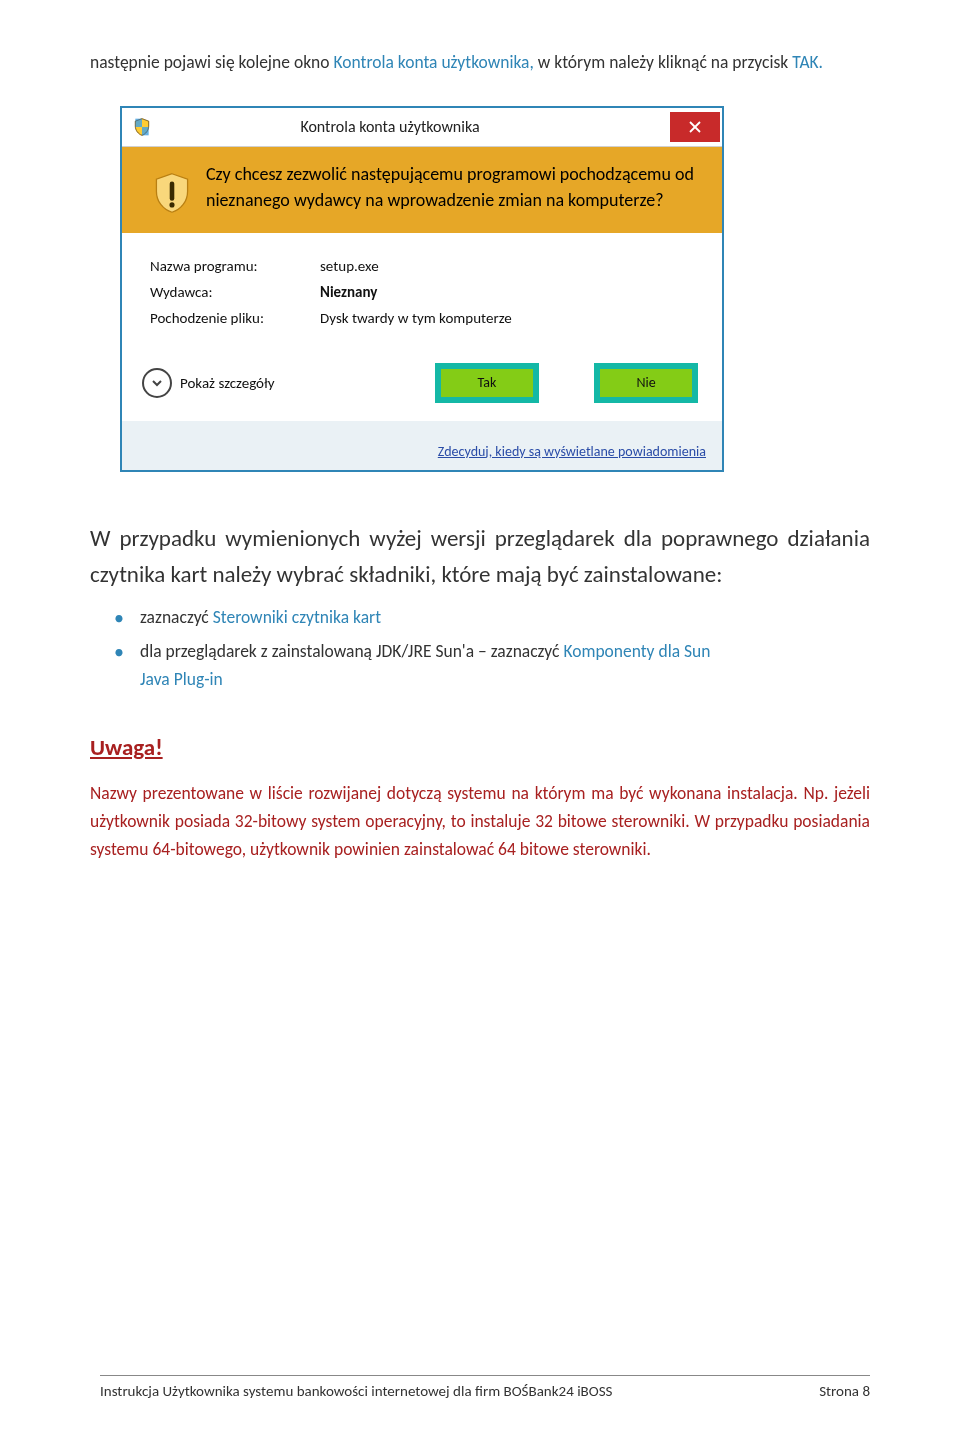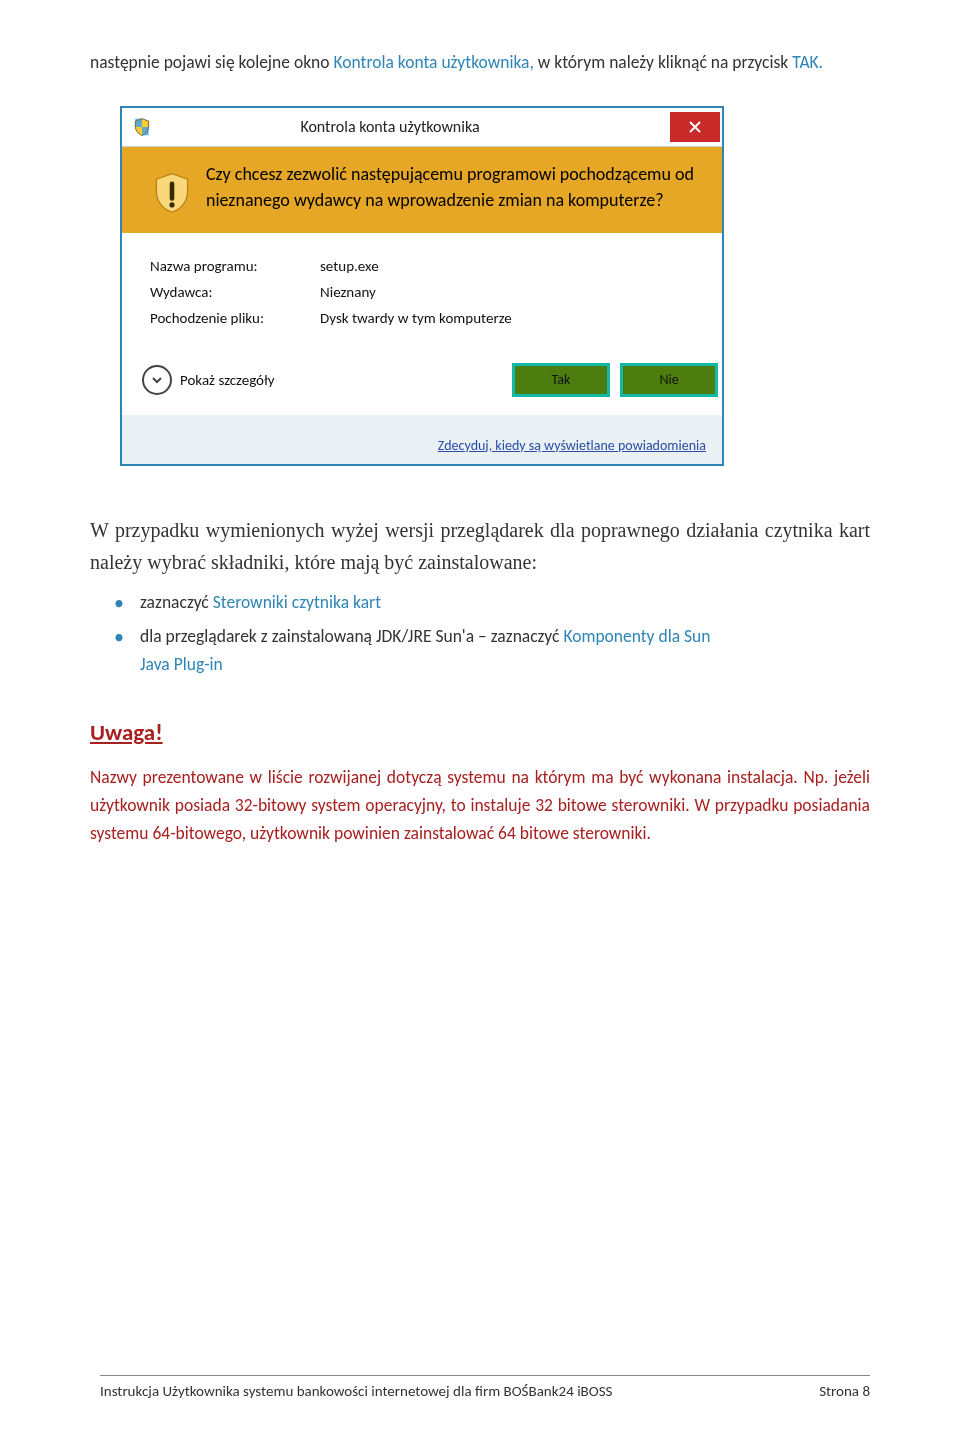--- a/index.html
+++ b/index.html
@@ -83,26 +83,27 @@
     padding-left: 4px;
   }
   .dlg-body {
     padding: 24px 13px 18px 28px;
     font-size: 15px;
     color: #111;
   }
   .dlg-row { display: flex; margin-bottom: 8px; }
   .dlg-label { width: 170px; }
   .dlg-val { }
-  .dlg-val.bold { font-weight: 400; }
+  .dlg-val.bold { font-weight: 700; }
   .dlg-actions {
     display: flex;
     align-items: center;
-    padding: 10px 4px 18px 20px;
+    padding: 10px 24px 18px 20px;
     border-bottom: 12px solid #eaf1f5;
+    gap: 45px;
   }
   .dlg-actions .expand {
     display: flex;
     align-items: center;
     gap: 8px;
     font-size: 15px;
     color: #111;
   }
   .dlg-actions .expand-icon {
     width: 26px;
@@ -110,46 +111,45 @@
     border: 2px solid #444;
     border-radius: 50%;
     display: flex;
     align-items: center;
     justify-content: center;
   }
   .dlg-actions .spacer { flex: 1; }
   .dlg-btn {
     width: 92px;
     height: 28px;
-    border: 3px solid #14b8a6;
-    background: #4d7c0f;
+    border: 6px solid #14b8a6;
+    background: #84cc16;
     font-size: 14px;
     color: #111;
     display: flex;
     align-items: center;
     justify-content: center;
     margin-left: 10px;
     cursor: pointer;
   }
   .dlg-footer {
     background: #eaf1f5;
     text-align: right;
     padding: 8px 16px 10px 4px;
   }
   .dlg-footer .link {
     color: #2a4ca7;
     text-decoration: underline;
     font-size: 14px;
   }
   .p-mid {
-    font-size: 20px;
+    font-size: 23px;
     line-height: 1.6;
     text-align: justify;
     margin: 48px 0 4px 0;
-    font-family: Liberation Serif, serif;
   }
   ul.bullets {
     list-style: none;
     padding: 0 0 0 24px;
     margin: 10px 0 40px 0;
   }
   ul.bullets li {
     position: relative;
     padding-left: 26px;
     font-size: 17.5px;

